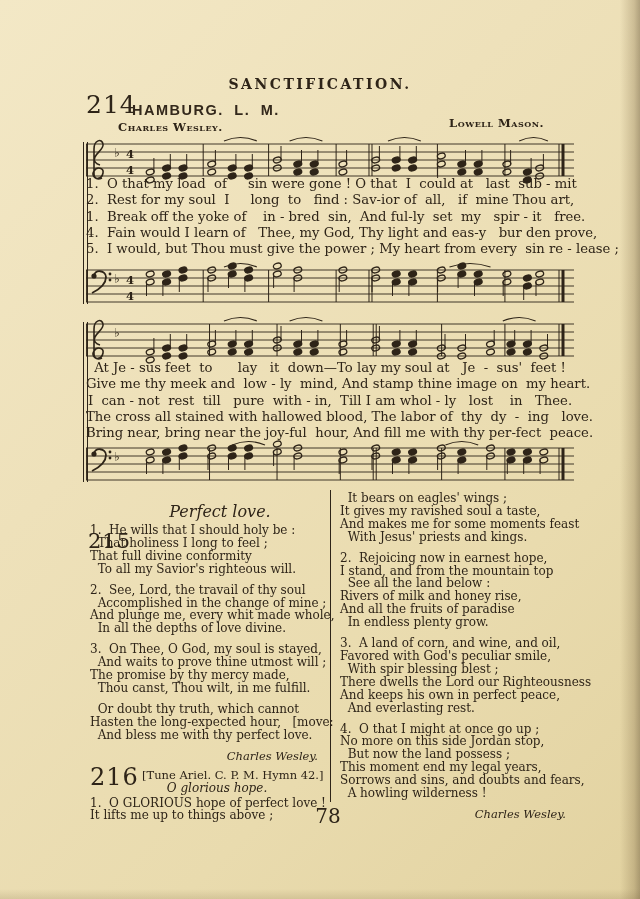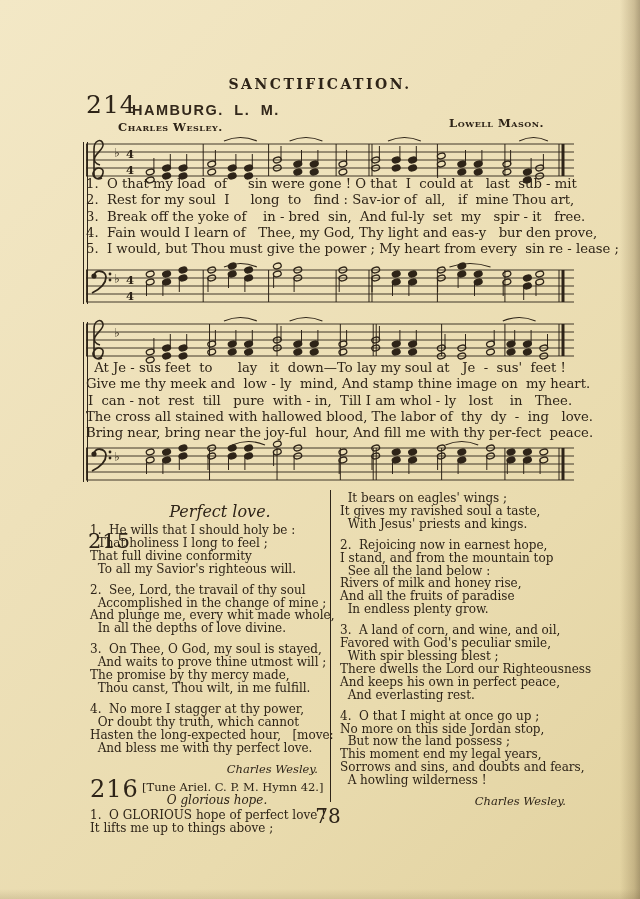--- a/index.html
+++ b/index.html
@@ -134,21 +134,21 @@
         <ellipse cx="453.7" cy="42" rx="4" ry="2.8" transform="rotate(-16 453.7 42)" fill="none" stroke="#2e2418" stroke-width="1.3"></ellipse>
         <line x1="457.4" y1="34" x2="457.4" y2="20" stroke="#2e2418" stroke-width="1"></line>
         <path d="M138 7 Q 154.4 0 170.8 7" fill="none" stroke="#2e2418" stroke-width="1.1"></path>
         <path d="M203.6 7 Q 220 0 236.4 7" fill="none" stroke="#2e2418" stroke-width="1.1"></path>
         <path d="M302 7 Q 318.4 0 334.8 7" fill="none" stroke="#2e2418" stroke-width="1.1"></path>
         <path d="M433.2 7 Q 447.54999999999995 0 461.9 7" fill="none" stroke="#2e2418" stroke-width="1.1"></path>
       </svg></div>
   <div id="lyrics1" class="lyrics">
       <div class="tline">1.  O that my load  of     sin were gone ! O that  I  could at   last  sub - mit</div>
       <div class="tline">2.  Rest for my soul  I     long  to   find : Sav-ior of  all,   if  mine Thou art,</div>
-      <div class="tline">3.  Break off the yoke of    in - bred  sin,  And ful-ly  set  my   spir - it   free.</div>
+      <div class="tline">1.  Break off the yoke of    in - bred  sin,  And ful-ly  set  my   spir - it   free.</div>
       <div class="tline">4.  Fain would I learn of   Thee, my God, Thy light and eas-y   bur den prove,</div>
       <div class="tline">5.  I would, but Thou must give the power ; My heart from every  sin re - lease ;</div>
     </div>
   <div id="staff2" class="staff"><svg viewBox="0 0 488 50" width="100%" height="100%" preserveAspectRatio="none">
         <line x1="0" y1="10" x2="488" y2="10" stroke="#2e2418" stroke-width="0.9"></line>
         <line x1="0" y1="18" x2="488" y2="18" stroke="#2e2418" stroke-width="0.9"></line>
         <line x1="0" y1="26" x2="488" y2="26" stroke="#2e2418" stroke-width="0.9"></line>
         <line x1="0" y1="34" x2="488" y2="34" stroke="#2e2418" stroke-width="0.9"></line>
         <line x1="0" y1="42" x2="488" y2="42" stroke="#2e2418" stroke-width="0.9"></line>
         <line x1="0.7" y1="10" x2="0.7" y2="42" stroke="#2e2418" stroke-width="1.2"></line>
@@ -412,21 +412,20 @@
           <div class="vline">And plunge me, every whit made whole,</div>
           <div class="vline">  In all the depths of love divine.</div>
         </div>
         <div class="stanza">
           <div class="vline">3.  On Thee, O God, my soul is stayed,</div>
           <div class="vline">  And waits to prove thine utmost will ;</div>
           <div class="vline">The promise by thy mercy made,</div>
           <div class="vline">  Thou canst, Thou wilt, in me fulfill.</div>
         </div>
         <div class="stanza">
-          <div class="vline">4.  No more I stagger at thy power,</div>
           <div class="vline">  Or doubt thy truth, which cannot</div>
           <div class="vline">Hasten the long-expected hour,   [move:</div>
           <div class="vline">  And bless me with thy perfect love.</div>
         </div>
       </div>
     <div class="attribution">Charles Wesley.</div>
     <div class="h216-row">
       <span class="hymn-no-216">216</span>
       <span class="tune-note">[Tune Ariel. C. P. M. Hymn 42.]</span>
       <span class="title-216">O glorious hope.</span>
@@ -435,20 +434,21 @@
         <div class="vline">1.  O GLORIOUS hope of perfect love !</div>
         <div class="vline">It lifts me up to things above ;</div>
       </div>
   </div>
 
   <div id="col-right" class="col">
     <div>
         <div class="stanza">
           <div class="vline">  It bears on eagles' wings ;</div>
           <div class="vline">It gives my ravished soul a taste,</div>
+          <div class="vline">And makes me for some moments feast</div>
           <div class="vline">  With Jesus' priests and kings.</div>
         </div>
         <div class="stanza">
           <div class="vline">2.  Rejoicing now in earnest hope,</div>
           <div class="vline">I stand, and from the mountain top</div>
           <div class="vline">  See all the land below :</div>
           <div class="vline">Rivers of milk and honey rise,</div>
           <div class="vline">And all the fruits of paradise</div>
           <div class="vline">  In endless plenty grow.</div>
         </div>

